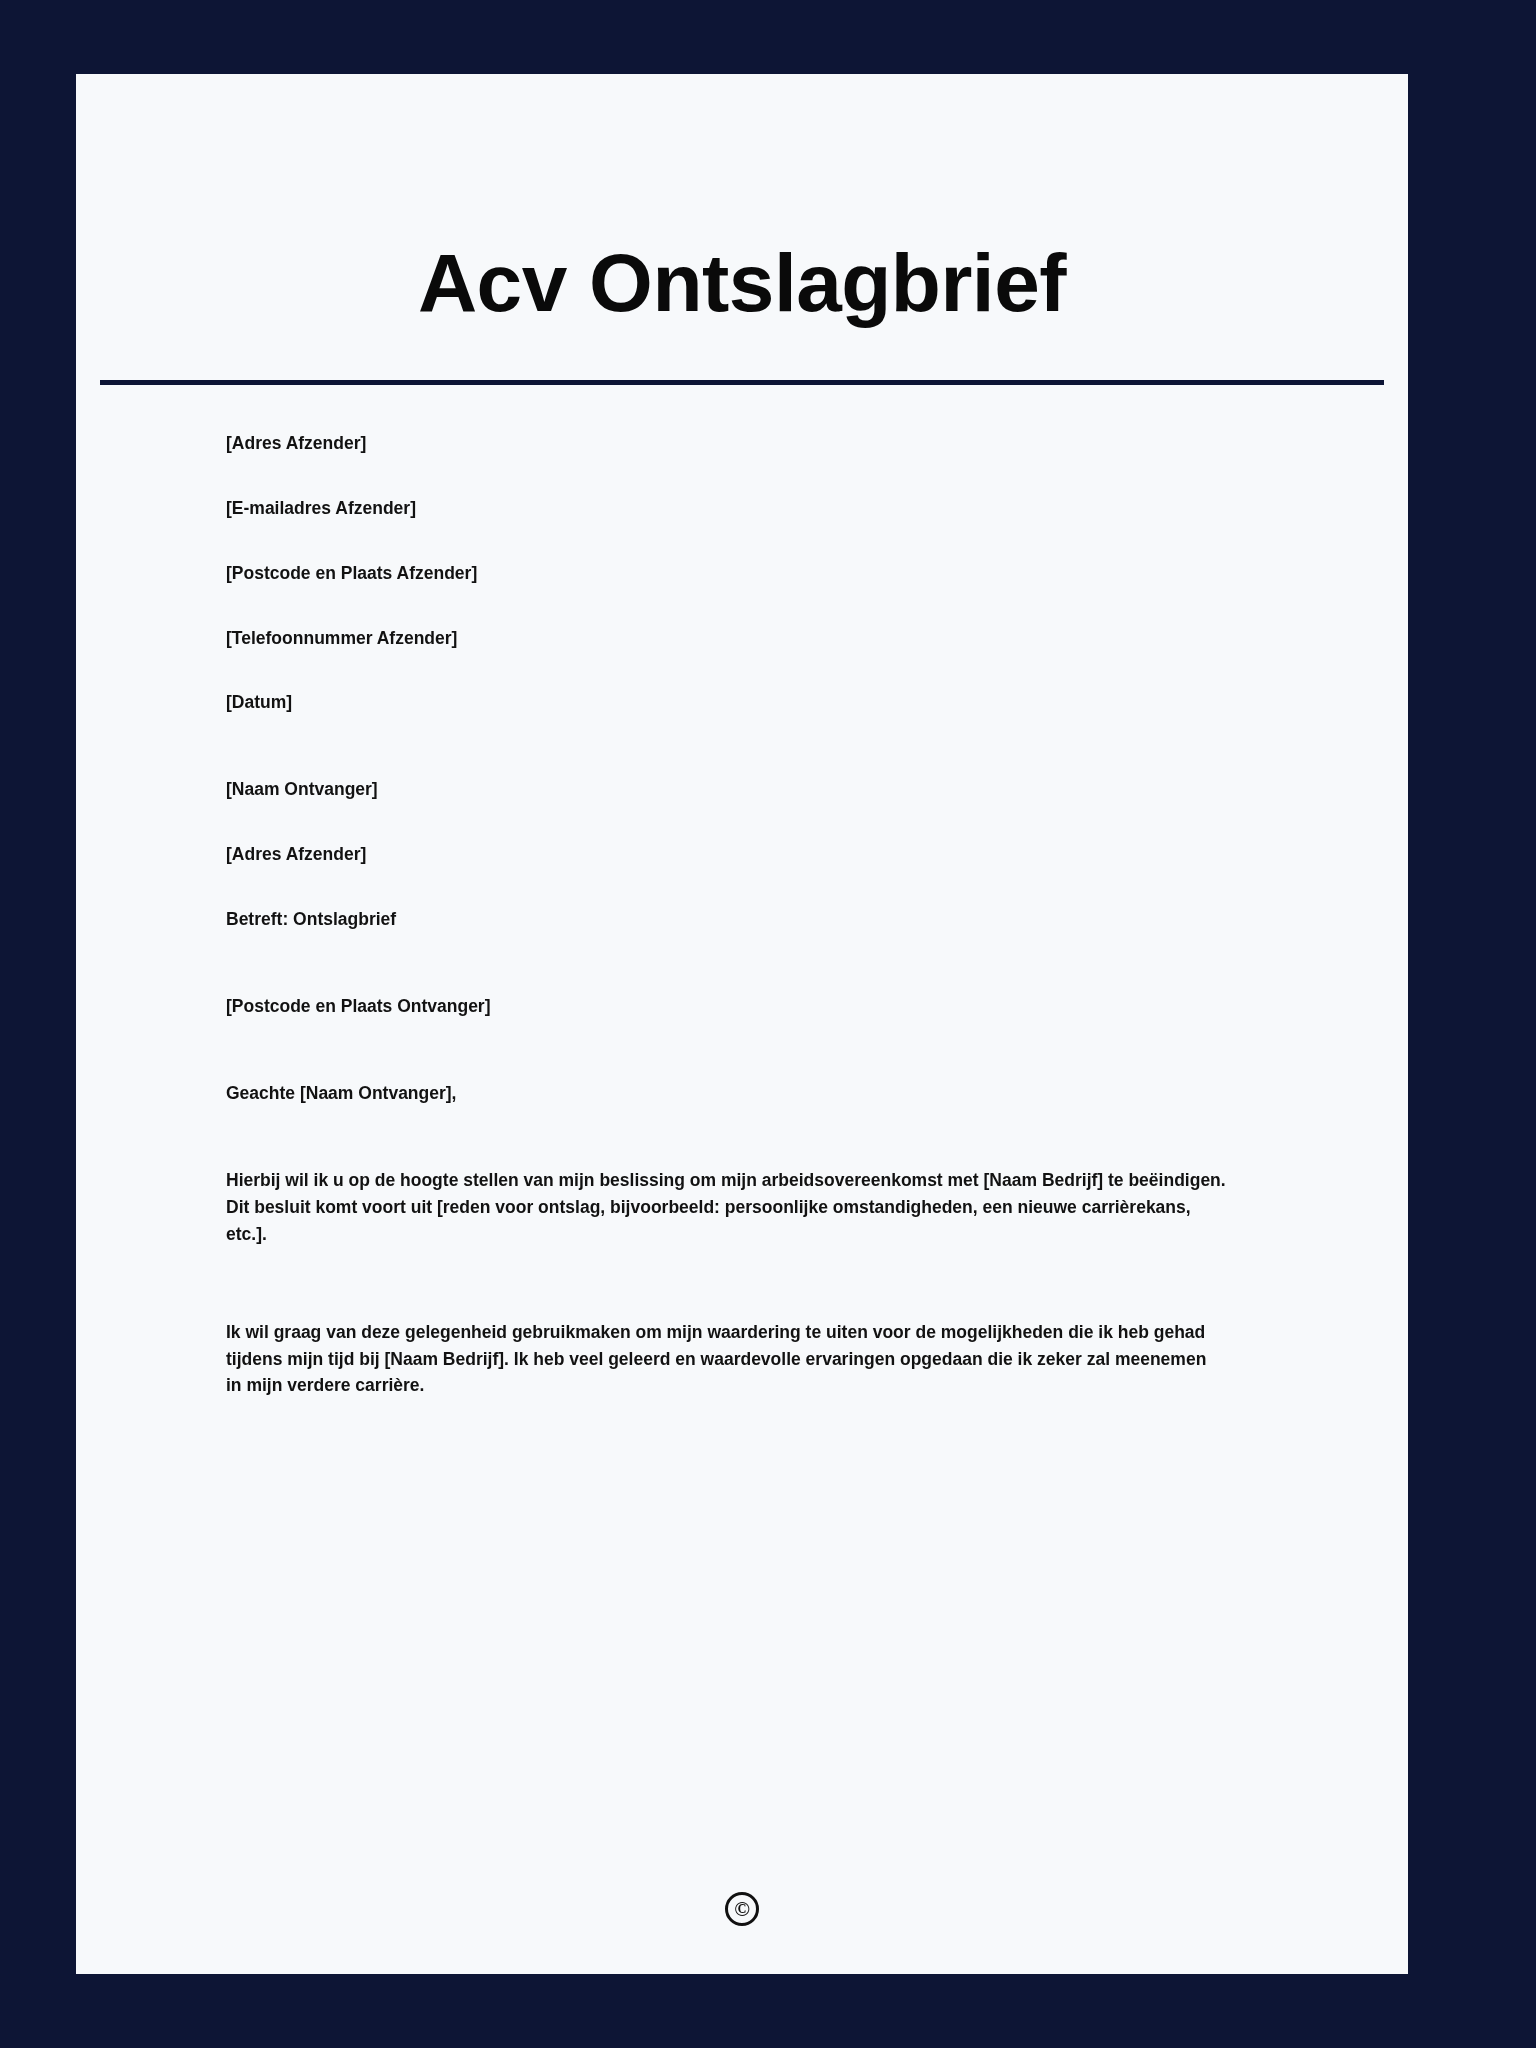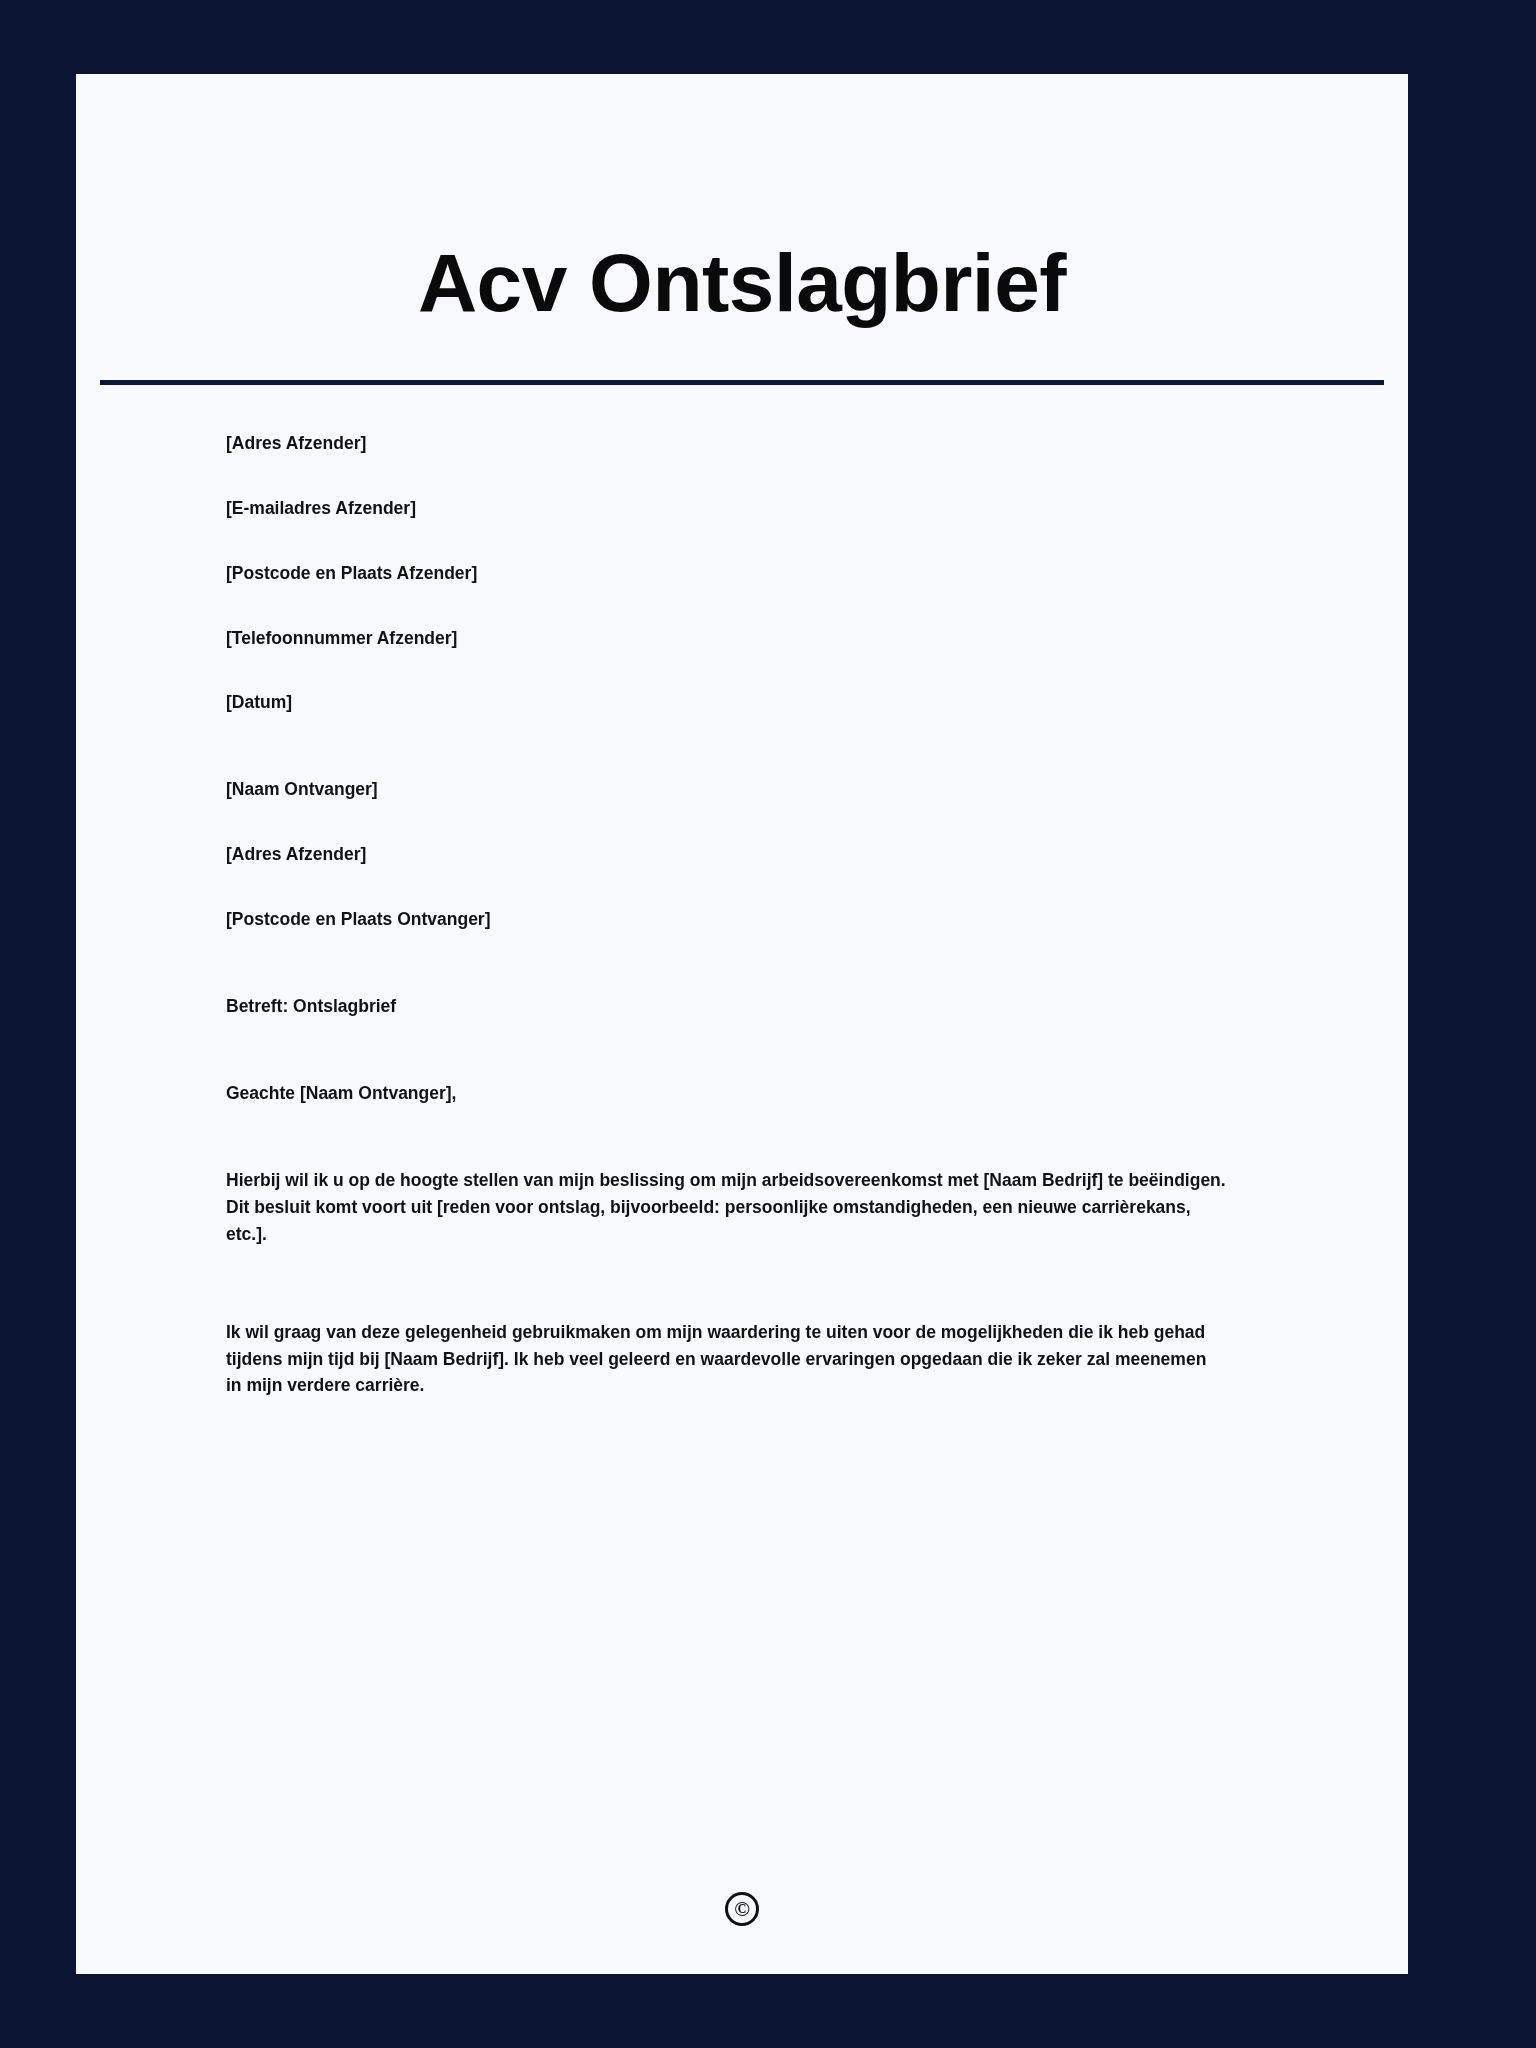--- a/index.html
+++ b/index.html
@@ -104,23 +104,23 @@
   <div class="letter">
 
     <p class="line">[Adres Afzender]</p>
     <p class="line">[E-mailadres Afzender]</p>
     <p class="line">[Postcode en Plaats Afzender]</p>
     <p class="line">[Telefoonnummer Afzender]</p>
     <p class="line gap-lg">[Datum]</p>
 
     <p class="line">[Naam Ontvanger]</p>
     <p class="line">[Adres Afzender]</p>
+    <p class="line gap-lg">Betreft: Ontslagbrief</p>
+
     <p class="line gap-lg">[Postcode en Plaats Ontvanger]</p>
-
-    <p class="line gap-lg">Betreft: Ontslagbrief</p>
 
     <p class="line gap-lg">Geachte [Naam Ontvanger],</p>
 
     <p class="para">Hierbij wil ik u op de hoogte stellen van mijn beslissing om mijn arbeidsovereenkomst met [Naam Bedrijf] te beëindigen. Dit besluit komt voort uit [reden voor ontslag, bijvoorbeeld: persoonlijke omstandigheden, een nieuwe carrièrekans, etc.].</p>
     <p class="para">Ik wil graag van deze gelegenheid gebruikmaken om mijn waardering te uiten voor de mogelijkheden die ik heb gehad tijdens mijn tijd bij [Naam Bedrijf]. Ik heb veel geleerd en waardevolle ervaringen opgedaan die ik zeker zal meenemen in mijn verdere carrière.</p>
 
   </div>
 
   <div class="footer">
     <div class="copyright-mark">

